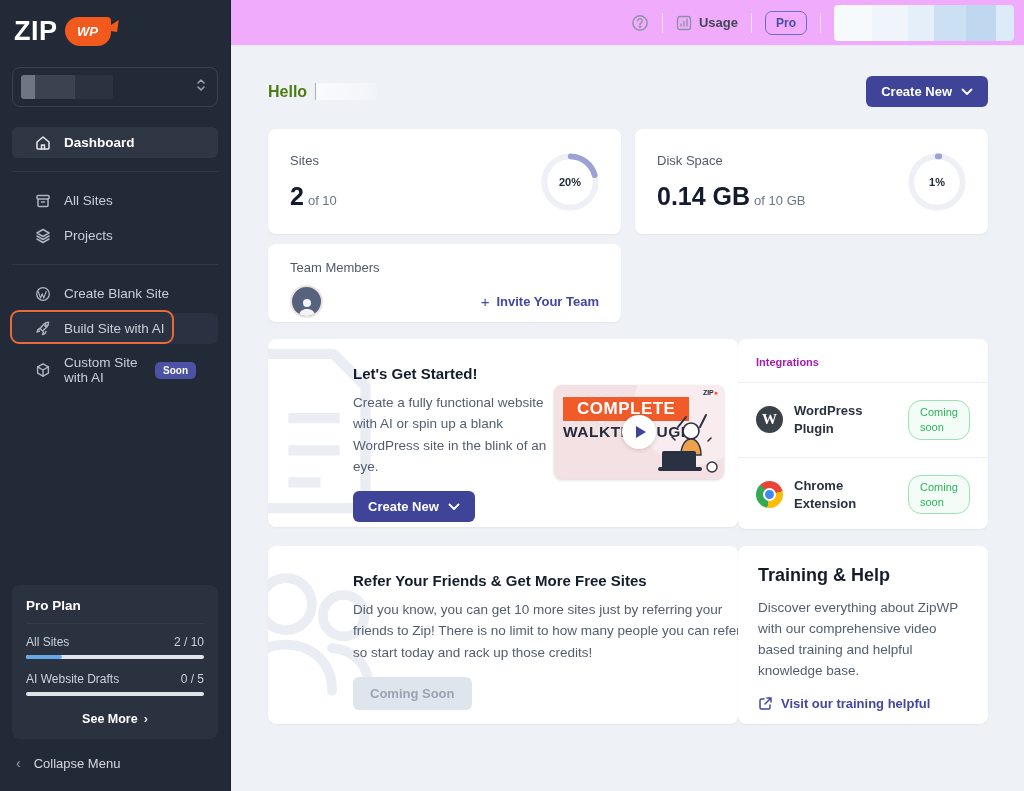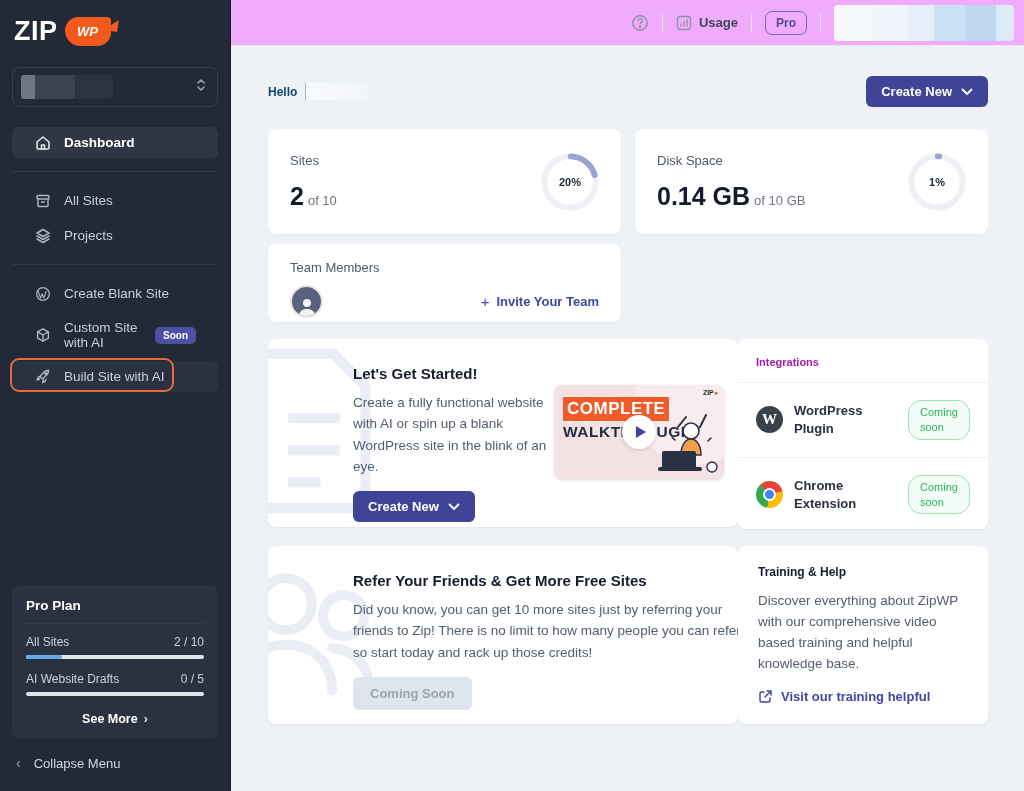--- a/index.html
+++ b/index.html
@@ -52,21 +52,21 @@
   .tb-redacted span { display:block; height:100%; }
   .tb-redacted span:nth-child(1){ width:38px; background:#F7FAFD; border-radius:4px 0 0 4px;}
   .tb-redacted span:nth-child(2){ width:36px; background:#EFF5FB;}
   .tb-redacted span:nth-child(3){ width:26px; background:#E4EFF9;}
   .tb-redacted span:nth-child(4){ width:32px; background:#CBE0F3;}
   .tb-redacted span:nth-child(5){ width:30px; background:#BFD8EF;}
   .tb-redacted span:nth-child(6){ width:18px; background:#DCEBF7; border-radius:0 4px 4px 0;}
 
   .content { flex:1; padding:30px 36px 0 37px; overflow:hidden; }
   .page-head { display:flex; align-items:center; justify-content:space-between; margin-bottom:22px; }
-  .hello { display:flex; align-items:center; font-size:12px; font-weight:bold; color:#0c4a6e; }
+  .hello { display:flex; align-items:center; font-size:16px; font-weight:bold; color:#4d7c0f; }
   .hello-redact { width:62px; height:17px; margin-left:8px; border-left:1px solid #A8B0BC; background:linear-gradient(90deg,#FAFBFD,#F1F4F9); border-radius:0 3px 3px 0; }
   .btn-indigo { display:inline-flex; align-items:center; gap:9px; background:#3F4499; color:#fff; border:none; font-family:inherit; font-size:13px; font-weight:bold; padding:8px 15px; border-radius:6px; cursor:pointer; }
   .btn-indigo svg { display:block; }
 
   .grid-2 { display:grid; grid-template-columns:1fr 1fr; gap:14px; }
   .grid-asym { display:grid; grid-template-columns:470px 1fr; }
   .card { background:#FFFFFF; border-radius:8px; box-shadow:0 1px 2px rgba(25,35,60,.05); }
 
   .stat-card { height:105px; padding:18px 22px; display:flex; align-items:center; justify-content:space-between; }
   .stat-label { font-size:13px; color:#4F5A68; margin-bottom:14px; }
@@ -88,41 +88,41 @@
   .promo-card .watermark { position:absolute; left:-34px; top:50%; transform:translateY(-50%); color:#EBEDF5; }
   .promo-title { font-size:15px; font-weight:bold; color:#151C2C; margin-bottom:10px; position:relative; }
   .promo-body { font-size:13.5px; color:#525E6E; line-height:1.58; width:218px; position:relative; }
   .promo-body.wide { width:400px; }
   .promo-btn-row { margin-top:14px; position:relative; }
   .btn-disabled { background:#DFE5EC; color:#9AA4B2; border:none; font-family:inherit; font-size:13px; font-weight:bold; padding:9px 17px; border-radius:6px; cursor:default; }
 
   .video-thumb { position:absolute; right:14px; top:46px; width:170px; height:94px; background:#F4E1E4; border-radius:8px; overflow:hidden; cursor:pointer; box-shadow:0 1px 3px rgba(25,35,60,.18); }
   .vt-wp { position:absolute; left:8px; top:4px; font-size:38px; font-weight:bold; color:#FBF0F1; font-style:italic; }
   .vt-swoosh { position:absolute; right:-30px; top:-40px; width:120px; height:120px; background:#F8ECEE; border-radius:50%; }
-  .vt-line1 { position:absolute; left:9px; top:12px; background:#F15B2A; color:#fff; font-size:17px; font-weight:bold; padding:2px 4px; letter-spacing:.5px; }
+  .vt-line1 { position:absolute; left:9px; top:12px; background:#F15B2A; color:#fff; font-size:17px; font-weight:bold; padding:2px 14px; letter-spacing:.5px; }
   .vt-line2 { position:absolute; left:9px; top:38px; color:#232B3C; font-size:15.5px; font-weight:bold; letter-spacing:.5px; }
   .vt-logo { position:absolute; right:6px; top:4px; font-size:7px; font-weight:bold; color:#232B3C; }
   .vt-logo i { color:#F2591D; font-style:normal; }
   .play-btn { position:absolute; left:50%; top:50%; transform:translate(-50%,-50%); width:34px; height:34px; background:#FFFFFF; border-radius:50%; display:flex; align-items:center; justify-content:center; box-shadow:0 1px 4px rgba(0,0,0,.15); }
   .play-btn .tri { width:0; height:0; border-style:solid; border-width:6px 0 6px 10px; border-color:transparent transparent transparent #3F4499; margin-left:3px; }
   .vt-person { position:absolute; right:2px; bottom:0; }
 
   .list-card { height:190px; padding:17px 18px 0 18px; }
   .list-title { font-size:11px; font-weight:bold; color:#a21caf; padding-bottom:14px; }
   .list-divider { height:1px; background:#EDF0F4; margin:0 -18px; }
   .int-row { display:flex; align-items:center; gap:11px; padding:17px 0; }
   .int-name { font-size:13px; font-weight:bold; color:#29313F; line-height:1.35; width:86px; }
   .pill { margin-left:auto; border:1px solid #9BE3B6; background:#F3FCF6; color:#2CB55D; font-size:11px; line-height:1.35; padding:4px 11px; border-radius:13px; width:62px; text-align:left; }
   .wp-icon { width:27px; height:27px; border-radius:50%; background:#3A4149; color:#fff; display:flex; align-items:center; justify-content:center; font-size:15px; font-weight:bold; font-family:"Liberation Serif", serif; flex:none; }
   .chrome-icon { position:relative; width:27px; height:27px; border-radius:50%; background:conic-gradient(from -45deg, #EA4335 0deg 120deg, #FBBC05 120deg 235deg, #34A853 235deg 360deg); flex:none; }
   .chrome-icon::before { content:""; position:absolute; left:7px; top:7px; width:13px; height:13px; border-radius:50%; background:#fff; }
   .chrome-icon::after { content:""; position:absolute; left:9px; top:9px; width:9px; height:9px; border-radius:50%; background:#4285F4; }
 
   .help-card { height:178px; padding:19px 20px; }
-  .help-title { font-size:12px; font-weight:bold; color:#151C2C; margin-bottom:12px; }
+  .help-title { font-size:18px; font-weight:bold; color:#151C2C; margin-bottom:12px; }
   .help-body { font-size:13.5px; color:#525E6E; line-height:1.55; margin-bottom:14px; }
   .train-link { display:flex; align-items:center; gap:8px; color:#4247A0; font-size:13px; font-weight:bold; cursor:pointer; }
 
   .refer-card { height:178px; }
 </style>
 </head>
 <body>
 
 <div class="app">
 
@@ -186,42 +186,42 @@
       <div class="nav-item">
         <span class="ni">
           <svg width="16" height="16" viewBox="0 0 16 16" fill="none" stroke="currentColor" stroke-width="1.3">
               <circle cx="8" cy="8" r="6.3"></circle>
               <path d="M3.2 5.5l2.4 6.6 1.6-4.4 1.6 4.4 2.4-6.6" stroke-linecap="round" stroke-linejoin="round" stroke-width="1.1"></path>
             </svg>
         </span>
         <span>Create Blank Site</span>
       </div>
 
-      <div class="nav-item">
-        <span class="ni">
-          <svg width="16" height="16" viewBox="0 0 16 16" fill="none" stroke="currentColor" stroke-width="1.4" stroke-linecap="round" stroke-linejoin="round">
-              <path d="M8 1.8l5.4 3.1v6.2L8 14.2l-5.4-3.1V4.9z"></path>
-              <path d="M8 8l5.4-3.1M8 8L2.6 4.9M8 8v6.2"></path>
-            </svg>
-        </span>
-        <span>Custom Site with AI</span>
-        <span class="soon-badge">Soon</span>
-      </div>
-
       <div class="nav-item hovered">
         <span class="ni">
           <svg width="16" height="16" viewBox="0 0 16 16" fill="none" stroke="currentColor" stroke-width="1.4" stroke-linecap="round" stroke-linejoin="round">
               <path d="M9 3c2-1.8 4.5-1.8 4.5-1.8S13.8 3.7 12 5.7L7.5 10 5 7.5z"></path>
               <path d="M5 7.5L3 8.5 2 11l2.5-1"></path>
               <path d="M8.5 11l-1 2.5 2.5-1 1-2"></path>
               <circle cx="10.6" cy="4.6" r="0.8"></circle>
             </svg>
         </span>
         <span>Build Site with AI</span>
         <span class="hl-ring"></span>
+      </div>
+
+      <div class="nav-item">
+        <span class="ni">
+          <svg width="16" height="16" viewBox="0 0 16 16" fill="none" stroke="currentColor" stroke-width="1.4" stroke-linecap="round" stroke-linejoin="round">
+              <path d="M8 1.8l5.4 3.1v6.2L8 14.2l-5.4-3.1V4.9z"></path>
+              <path d="M8 8l5.4-3.1M8 8L2.6 4.9M8 8v6.2"></path>
+            </svg>
+        </span>
+        <span>Custom Site with AI</span>
+        <span class="soon-badge">Soon</span>
       </div>
     </nav>
 
     <div class="side-bottom">
       <div class="plan-card">
         <div class="plan-title">Pro Plan</div>
         <div class="plan-divider"></div>
 
         <div class="meter-row">
           <span>All Sites</span>

